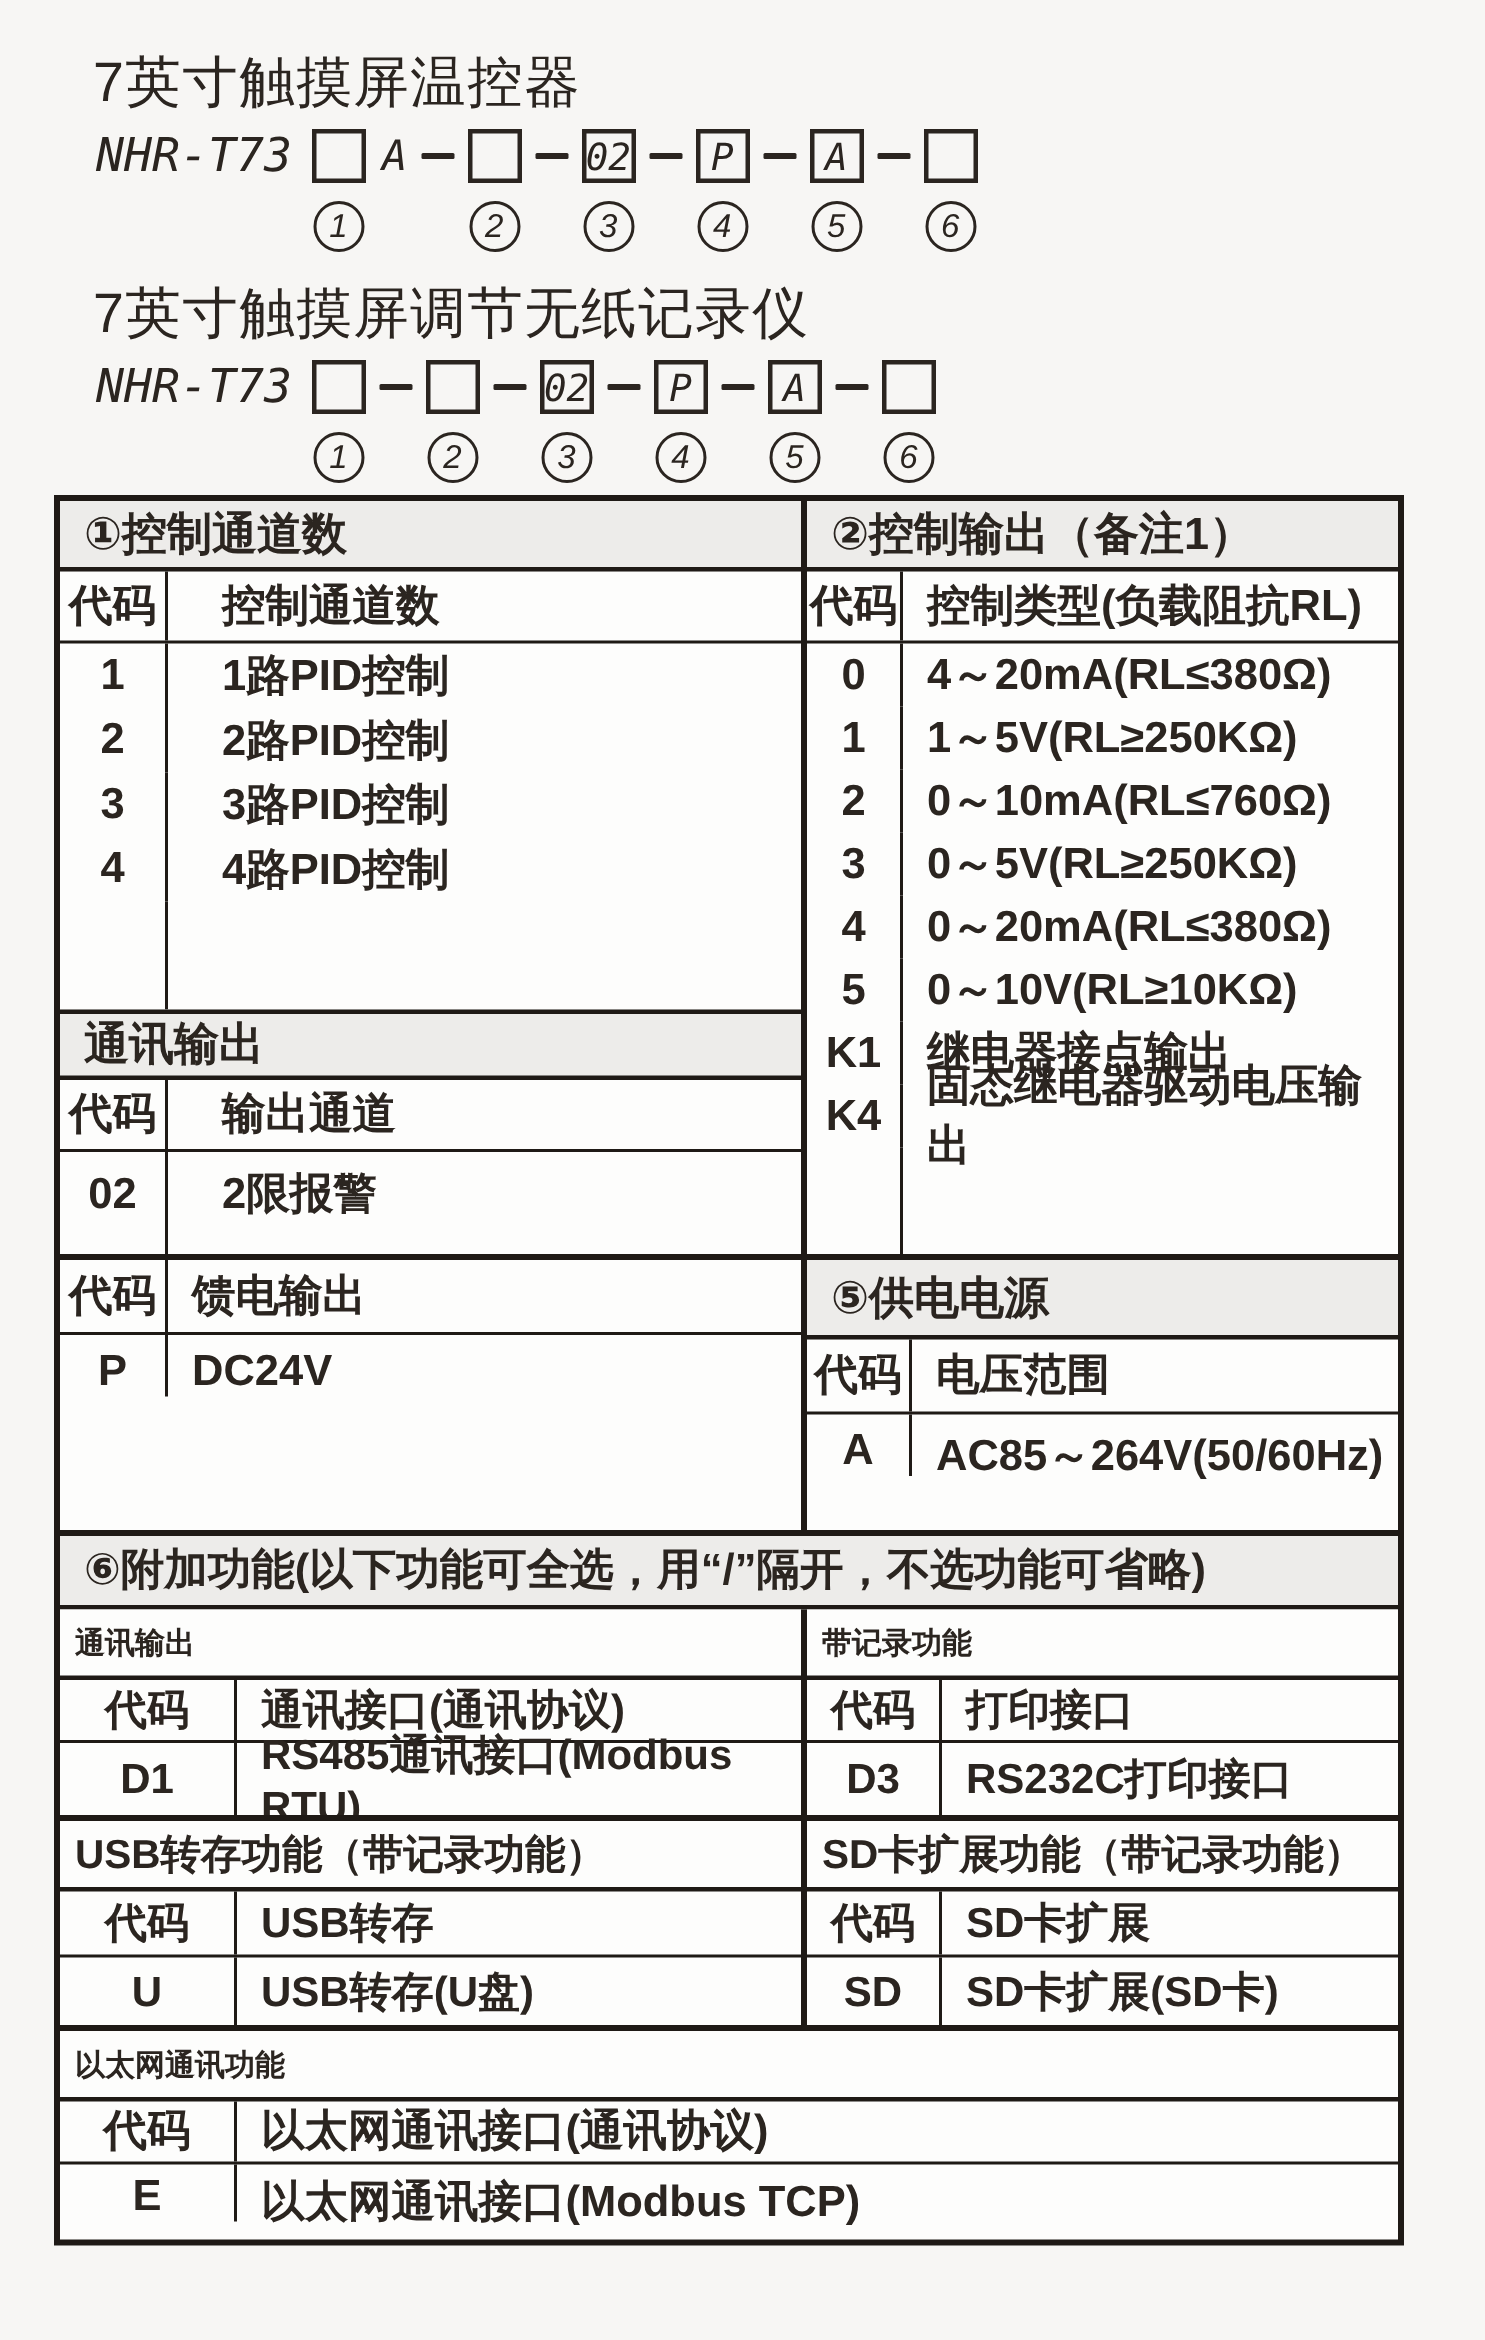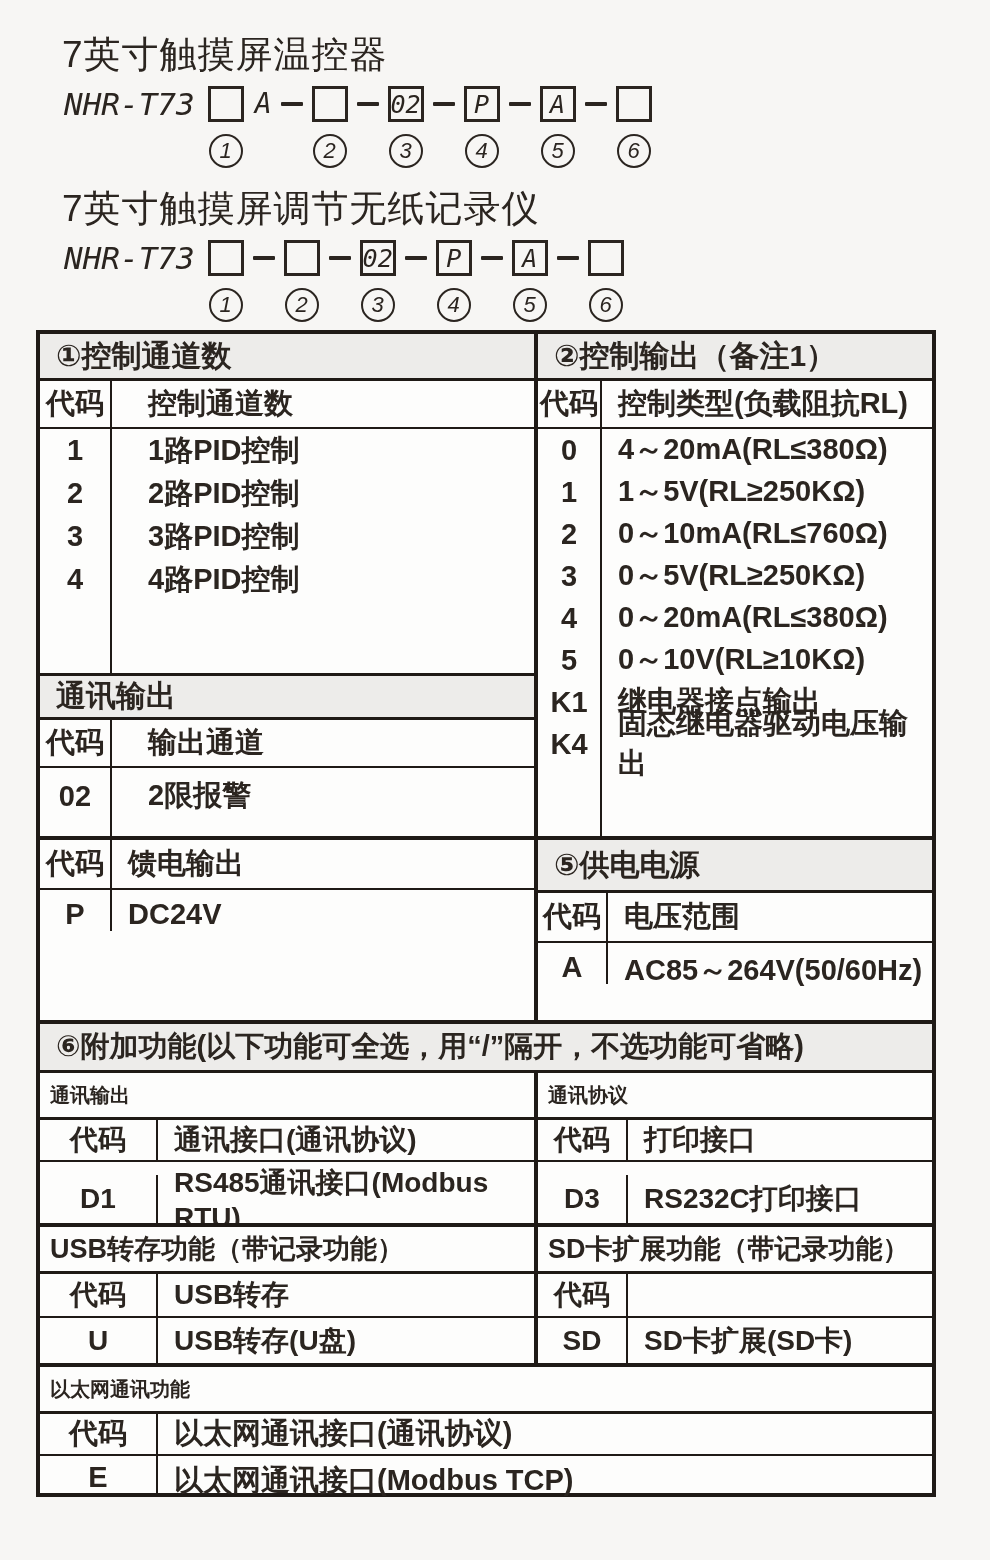--- a/index.html
+++ b/index.html
@@ -101,21 +101,21 @@
   .secB .band { height:53px; }
   .secB .thead { height:50px; }
   .secB .trow.data { flex:1; align-items:flex-start; }
   .secB .trow.data .code, .secB .trow.data .val { padding-top:8px; align-items:flex-start; }
   .secB .trow.data .code { padding-top:8px; }
 
   .secC6 { display:flex; flex-direction:column; flex:0 0 auto; }
   .band6 { height:49px; font-size:29px; }
   .secC .subband { height:47px; }
   .secC .thead { height:42px; }
-  .secC .data { height:48px;margin-top:13px; }
+  .secC .data { height:48px; }
   .secC .val { font-size:28px; }
   .secC .code { font-size:28px; }
 
   .secD .subband { height:47px; font-size:27px; }
   .secD .thead { height:44px; }
   .secD .data { height:45px; }
   .secD .val { font-size:28px; }
   .secD .code { font-size:28px; }
 
   .secE { display:flex; flex-direction:column; flex:1 1 auto; }
@@ -323,21 +323,21 @@
           <div class="trow thead">
             <div class="code">代码</div>
             <div class="val">通讯接口(通讯协议)</div>
           </div>
           <div class="trow data">
             <div class="code">D1</div>
             <div class="val">RS485通讯接口(Modbus RTU)</div>
           </div>
         </div>
         <div class="col-right wCR">
-          <div class="subband">通讯协议</div>
+          <div class="subband">带记录功能</div>
           <div class="trow thead">
             <div class="code">代码</div>
             <div class="val">打印接口</div>
           </div>
           <div class="trow data">
             <div class="code">D3</div>
             <div class="val">RS232C打印接口</div>
           </div>
         </div>
       </div>
@@ -354,20 +354,21 @@
         </div>
         <div class="trow data">
           <div class="code">U</div>
           <div class="val">USB转存(U盘)</div>
         </div>
       </div>
       <div class="col-right wCR">
         <div class="subband">SD卡扩展功能（带记录功能）</div>
         <div class="trow thead">
           <div class="code">代码</div>
+          <div class="val">SD卡扩展</div>
         </div>
         <div class="trow data">
           <div class="code">SD</div>
           <div class="val">SD卡扩展(SD卡)</div>
         </div>
       </div>
     </div>
 
     <div class="hline"></div>
 

